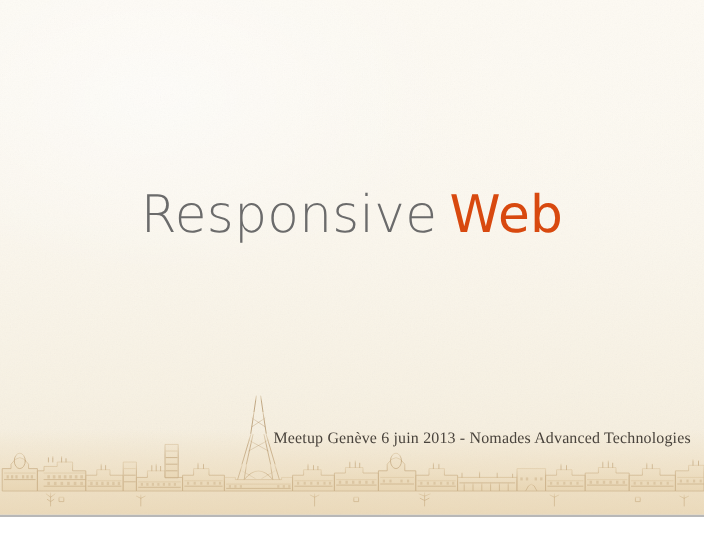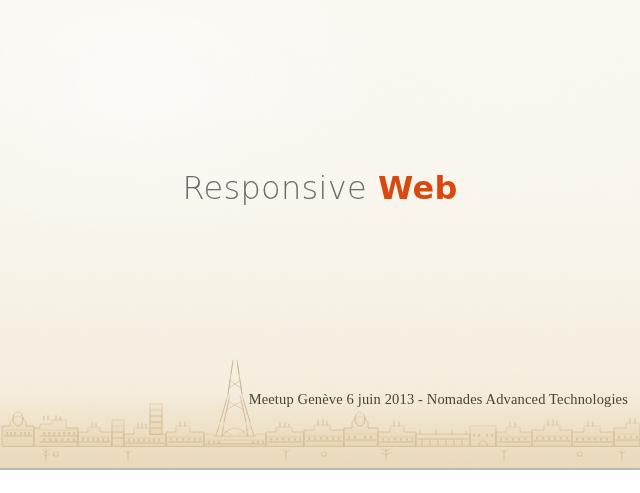--- a/index.html
+++ b/index.html
@@ -50,31 +50,31 @@
     position: absolute;
     left: 0;
     top: 172px;
     width: 640px;
     text-align: center;
     line-height: 1;
     white-space: nowrap;
   }
   .title-word {
     font-family: "DejaVu Sans", sans-serif;
-    font-size: 32px;
+    font-size: 47px;
     font-weight: 300;
     letter-spacing: 0.3px;
     margin-top: 32px;
   }
   #title-primary {
     color: #6b6b6b;
   }
   #title-accent {
     color: #d8490f;
-    font-weight: 700;
+    font-weight: 400;
     margin-left: 11px;
   }
 
   
   #subtitle {
     position: absolute;
     right: 12px;
     top: 391px;
     font-family: "Liberation Serif", "DejaVu Serif", serif;
     font-size: 14.5px;

